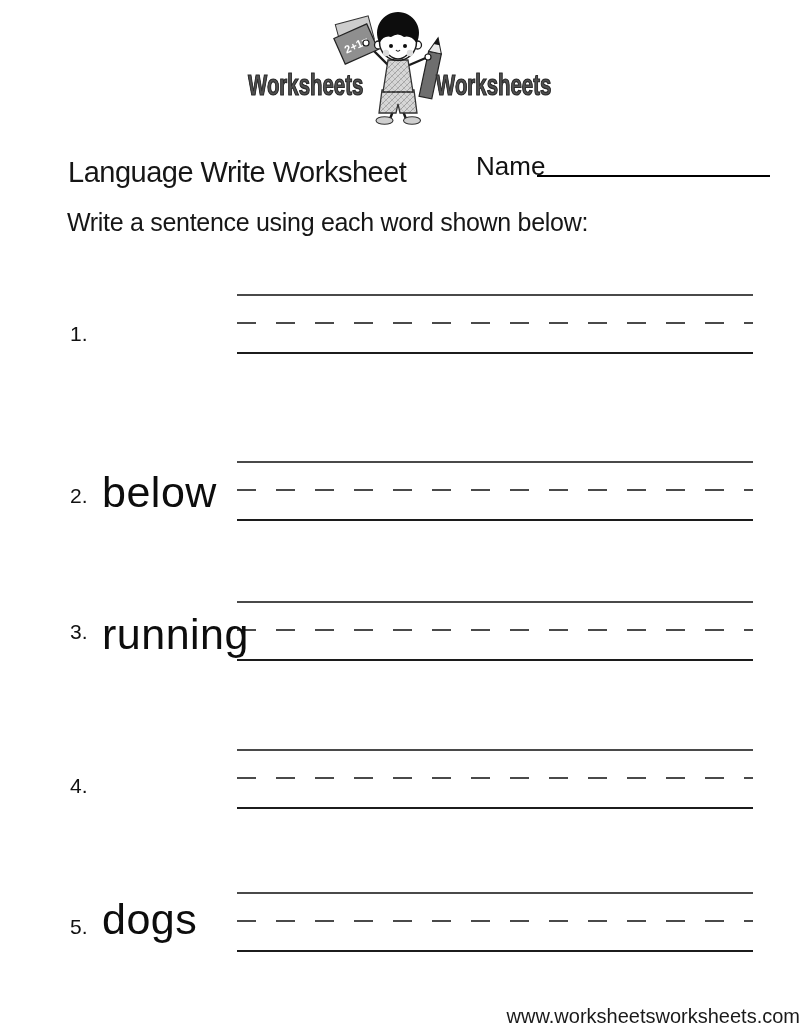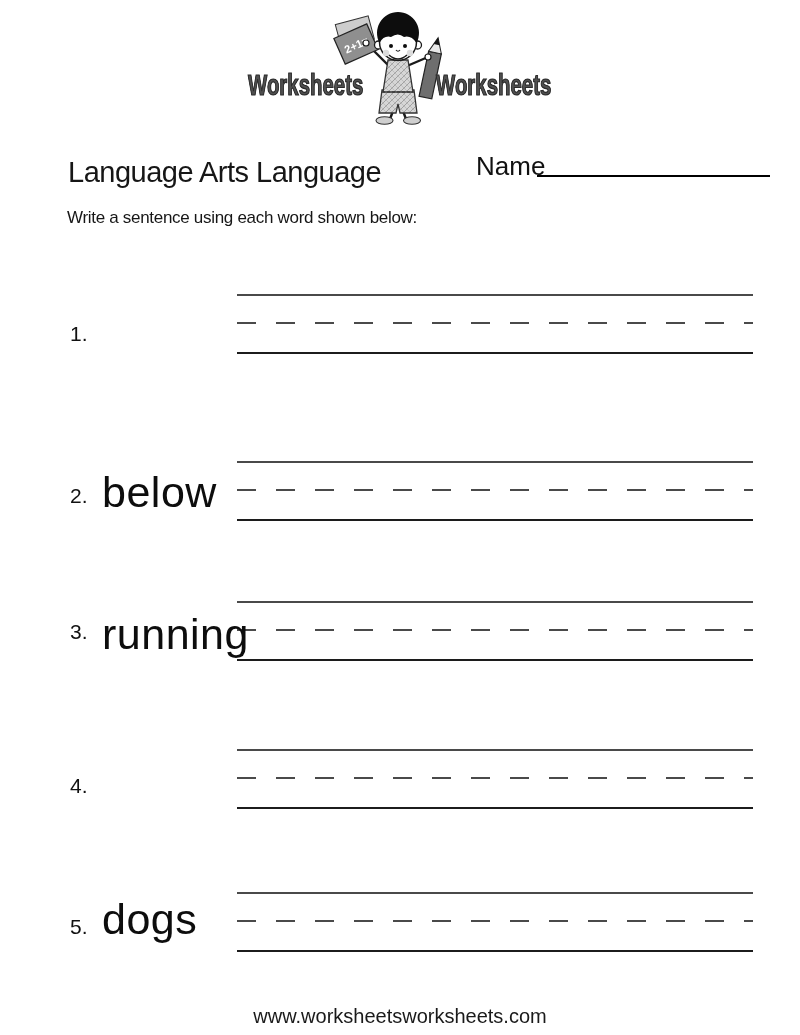--- a/index.html
+++ b/index.html
@@ -22,39 +22,39 @@
     position:absolute;left:68px;top:158px;font-size:29px;letter-spacing:-0.5px;
     line-height:1;color:#161616;white-space:nowrap;
   }
   .name-label{
     position:absolute;left:476px;top:153px;font-size:26px;line-height:1;color:#111;
   }
   .name-line{
     position:absolute;left:537px;top:175px;width:233px;height:2px;background:#000;
   }
   .instruction{
-    position:absolute;left:67px;top:209px;font-size:17px;letter-spacing:-0.3px;
+    position:absolute;left:67px;top:209px;font-size:25px;letter-spacing:-0.3px;
     line-height:1.1;color:#161616;white-space:nowrap;
   }
   
   .item{position:absolute;left:0;width:800px;height:64px;}
   .wline{position:absolute;left:237px;width:516px;height:2px;}
   .l-top{top:0;background:#4a4a4a;}
   .l-dash{top:28px;background:repeating-linear-gradient(to right,#4a4a4a 0 19px,transparent 19px 39px);}
   .l-bot{top:58px;background:#1c1c1c;}
   .num{position:absolute;left:70px;font-size:21px;line-height:1;color:#111;}
   .word{position:absolute;left:102px;font-size:43px;line-height:1;letter-spacing:0.5px;color:#0d0d0d;}
   .item1{top:294px;} .item1 .word{top:25px;} .item1 .num{top:29px;}
   .item2{top:461px;} .item2 .word{top:10px;} .item2 .num{top:24px;}
   .item3{top:601px;} .item3 .word{top:12px;} .item3 .num{top:20px;}
   .item4{top:749px;} .item4 .word{top:5px;}  .item4 .num{top:26px;}
   .item5{top:892px;} .item5 .word{top:6px;text-align:center;}  .item5 .num{top:24px;}
   
   .footer{
-    position:absolute;left:0;top:1005px;width:800px;text-align:center;
+    position:absolute;left:0;top:1005px;width:800px;text-align:right;
     font-size:20px;line-height:1.1;color:#1a1a1a;
   }
 </style>
 </head>
 <body>
 
 <div class="page">
 
   <div>
     <div class="logo-word logo-left">Worksheets</div>
@@ -104,21 +104,21 @@
       <circle cx="85" cy="42" r="2" fill="#0d0d0d"></circle>
       <circle cx="66" cy="49" r="3.2" fill="#dcdcdc"></circle>
       <circle cx="90" cy="49" r="3.2" fill="#dcdcdc"></circle>
       <path d="M76,46 Q78,48.5 80,46" stroke="#1a1a1a" stroke-width="1.2" fill="none"></path>
       <path d="M69,51 Q78,59 87,51" stroke="#1a1a1a" stroke-width="1.6" fill="none"></path>
     </svg>
 
     <div class="logo-word logo-right">Worksheets</div>
   </div>
 
-  <div class="title">Language Arts Language</div>
+  <div class="title">Language Write Worksheet</div>
   <div class="name-label">Name</div>
   <div class="name-line"></div>
   <div class="instruction">Write a sentence using each word shown below:</div>
 
   <div class="item item1">
     <div class="wline l-top"></div>
     <div class="wline l-dash"></div>
     <div class="wline l-bot"></div>
     <span class="num">1.</span>
   </div>

